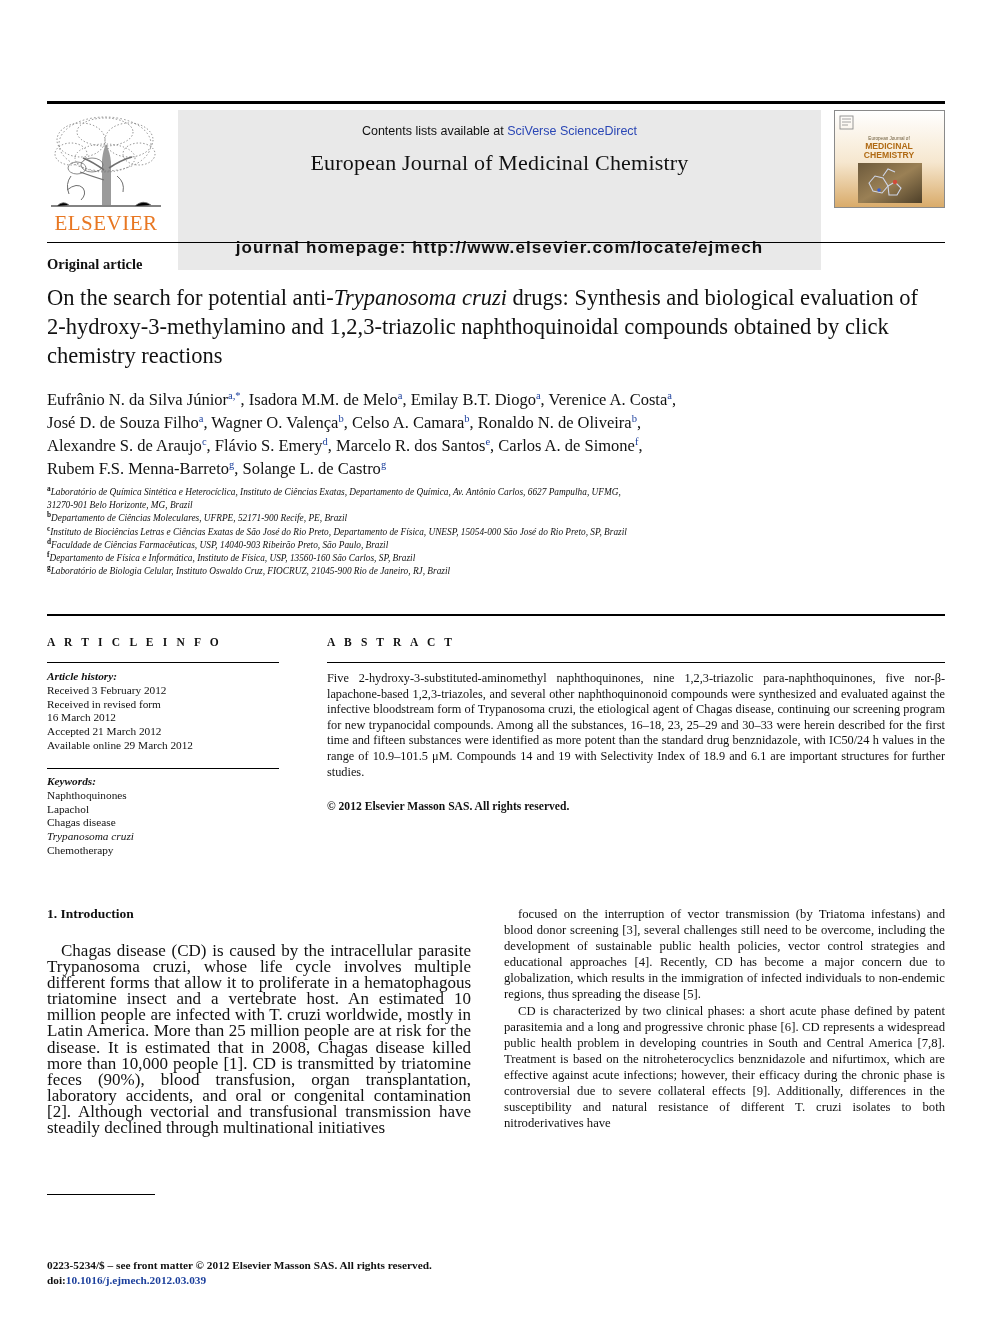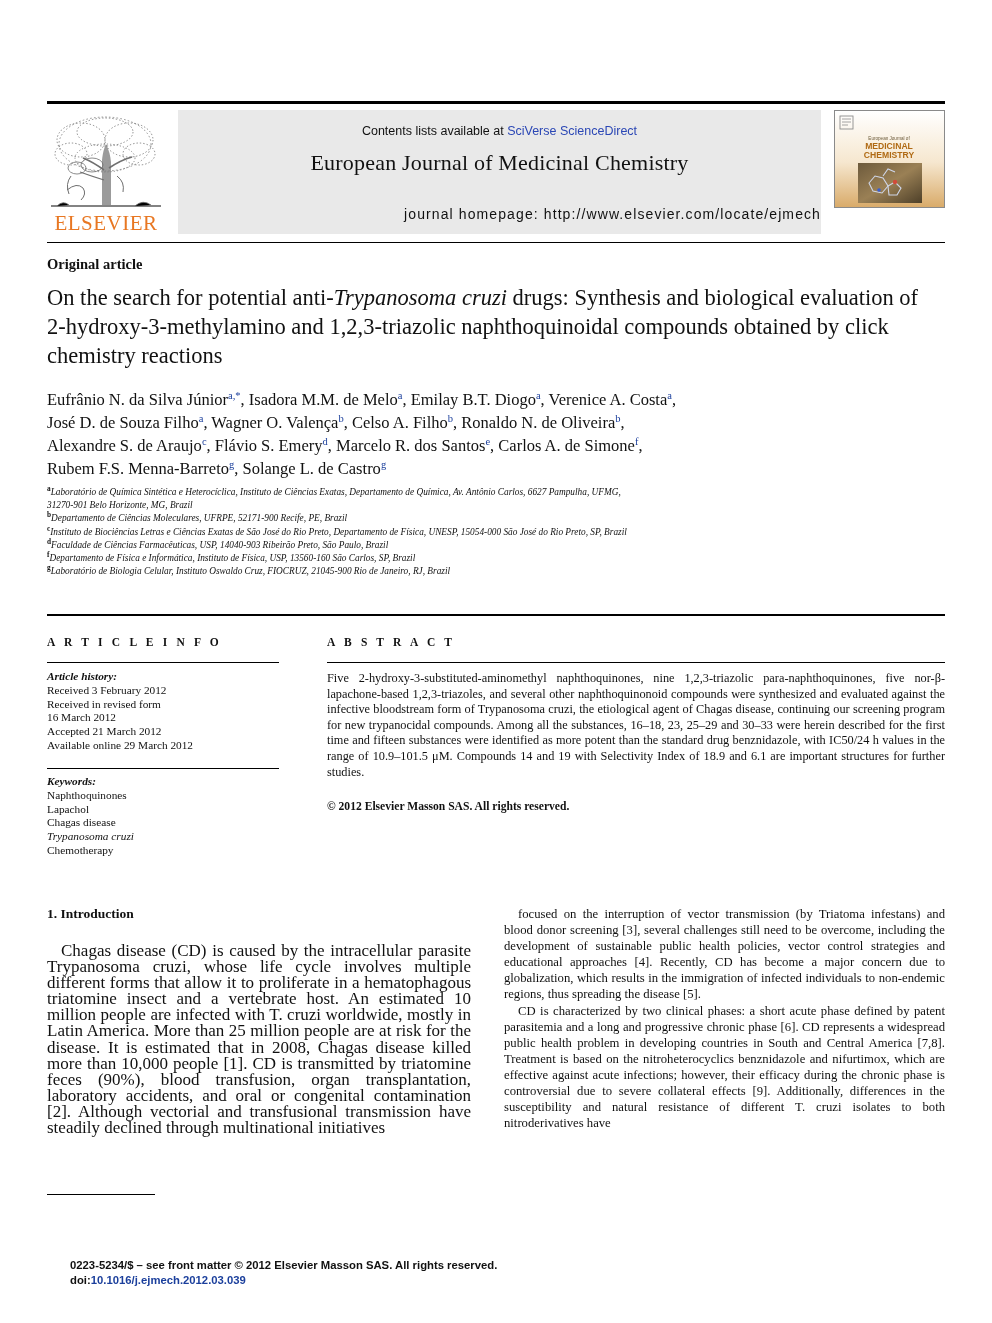--- a/index.html
+++ b/index.html
@@ -62,21 +62,21 @@
     text-align: center;
     font-family: "Liberation Serif", serif;
     font-size: 21px;
     letter-spacing: .5px;
     color: #E87722;
     font-weight: 400;
   }
   .banner {
     position: absolute;
     left: 131px; top: 2px;
-    width: 643px; height: 124px;
+    width: 643px; height: 160px;
     background: #e9e9e9;
     box-sizing: border-box;
   }
   .contents-line {
     position: absolute;
     top: 14px; left: 0; width: 643px;
     text-align: center;
     font-family: "Liberation Sans", sans-serif;
     font-size: 12.5px;
     color: #111;
@@ -89,25 +89,26 @@
     top: 40px; left: 0; width: 643px;
     text-align: center;
     font-family: "Liberation Serif", serif;
     font-size: 22px;
     color: #111;
     letter-spacing: .2px;
   }
   .homepage-line {
     position: absolute;
     bottom: 12px; left: 0; width: 643px;
-    text-align: right;
+    text-align: center;
     font-family: "Liberation Sans", sans-serif;
-    font-size: 14px;
+    font-size: 17px;
     letter-spacing: 1.1px;
     color: #111;
+    font-weight: bold;
   }
   .cover-thumb {
     position: absolute;
     left: 787px; top: 2px;
     width: 111px; height: 98px;
     border: 1px solid #8a8a8a;
     background: #ffffff;
     box-sizing: border-box;
     overflow: hidden;
   }
@@ -318,26 +319,25 @@
     line-height: 14px;
     color: #111;
   }
   .footnote .it { font-style: italic; }
   .footnote a, .mail { color: #1b3f9c; text-decoration: underline; }
 
   .footer {
     position: absolute;
     left: 47px; top: 1258px;
     width: 430px;
-    font-family: Liberation Sans, sans-serif;
+    font-family: Liberation Serif, serif;
     font-size: 11.3px;
     line-height: 14.5px;
     font-weight: bold;
     color: #111;
-    margin-left: 23px;
   }
   .doi { color: #1b3f9c; font-weight: bold; }
 </style>
 </head>
 <body>
 
 <div class="page">
 
 
   <div class="masthead">
@@ -427,21 +427,21 @@
     <span>On the search for potential anti-</span><i>Trypanosoma cruzi</i><span> drugs: Synthesis and biological evaluation of 2-hydroxy-3-methylamino and 1,2,3-triazolic naphthoquinoidal compounds obtained by click chemistry reactions</span>
   </div>
 
   <div class="authors">
     <span><span>Eufrânio N. da Silva Júnior</span><sup>a,*</sup></span>,
     <span><span>Isadora M.M. de Melo</span><sup>a</sup></span>,
     <span><span>Emilay B.T. Diogo</span><sup>a</sup></span>,
     <span><span>Verenice A. Costa</span><sup>a</sup></span>,<br>
     <span><span>José D. de Souza Filho</span><sup>a</sup></span>,
     <span><span>Wagner O. Valença</span><sup>b</sup></span>,
-    <span><span>Celso A. Filho</span><sup>b</sup></span>,
+    <span><span>Celso A. Camara</span><sup>b</sup></span>,
     <span><span>Ronaldo N. de Oliveira</span><sup>b</sup></span>,<br>
     <span><span>Alexandre S. de Araujo</span><sup>c</sup></span>,
     <span><span>Flávio S. Emery</span><sup>d</sup></span>,
     <span><span>Marcelo R. dos Santos</span><sup>e</sup></span>,
     <span><span>Carlos A. de Simone</span><sup>f</sup></span>,<br>
     <span><span>Rubem F.S. Menna-Barreto</span><sup>g</sup></span>,
     <span><span>Solange L. de Castro</span><sup>g</sup></span>
   </div>
 
   <div class="affils">

